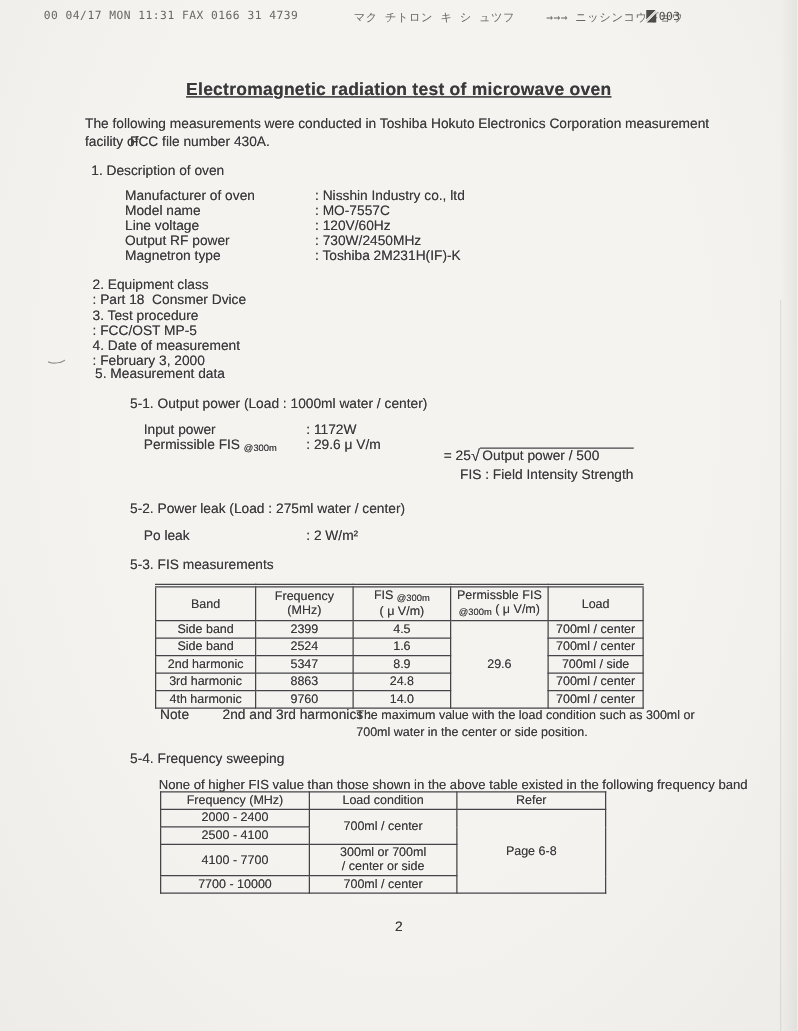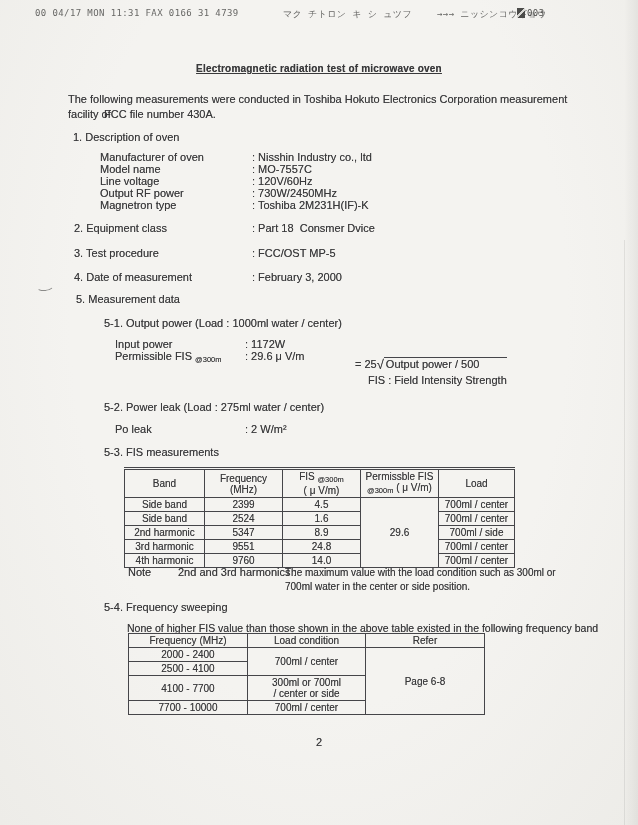--- a/index.html
+++ b/index.html
@@ -29,35 +29,35 @@
   .fax-count  { left:517px; color:#4c4c4a; }
   .fax-box {
     display:inline-block; width:8px; height:10px; margin-right:2px; vertical-align:-2px;
     background:linear-gradient(135deg,#4c4c4a 0 42%,#d8d7d3 42% 58%,#4c4c4a 58% 100%);
   }
 
   .doc { font-size:11px; text-shadow:0 0 0.5px rgba(57,57,59,0.65); }
   .abs { position:absolute; }
 
   .title { top:63px; left:0; width:100%; text-align:center; font-weight:bold;
-           font-size:10px; text-decoration:underline; letter-spacing:0.2px; }
+           font-size:14px; text-decoration:underline; letter-spacing:0.2px; }
 
   .intro { left:68px; width:520px; line-height:15px; }
   .intro-1 { top:92px; } .intro-2 { top:107px;padding-left:36px; }
 
   .h-num { font-size:11px; }
   .spec-row { display:flex; }
   .spec-label { flex:none; }
   .spec-val { white-space:pre; }
 
   .s1-items { left:100px; top:151px; }
   .s1-items .spec-row { height:12.1px; align-items:flex-start; }
   .s1-items .spec-label { width:152px; }
 
-  .row2 { left:74px; } .row2 .spec-label { width:178px; }
+  .row2 { left:74px;flex-direction:column; } .row2 .spec-label { width:178px; }
 
   .s51-items { left:115px; }
   .s51-items .spec-label { width:130px; }
 
   .formula { left:355px; top:357px; font-size:11px; white-space:nowrap; }
   .rad { font-size:13px; vertical-align:-1px; }
   .vinc { border-top:1.2px solid #45454a; padding:0 28px 0 2px; }
   .sub { font-size:7.5px; vertical-align:-2px; letter-spacing:0; }
 
   table { border-collapse:collapse; table-layout:fixed;
@@ -194,21 +194,21 @@
       <td>700ml / center</td>
     </tr>
     <tr>
       <td>2nd harmonic</td>
       <td>5347</td>
       <td>8.9</td>
       <td>700ml / side</td>
     </tr>
     <tr>
       <td>3rd harmonic</td>
-      <td>9551</td>
+      <td>8863</td>
       <td>24.8</td>
       <td>700ml / center</td>
     </tr>
     <tr>
       <td>4th harmonic</td>
       <td>9760</td>
       <td>14.0</td>
       <td>700ml / center</td>
     </tr>
   </tbody>

